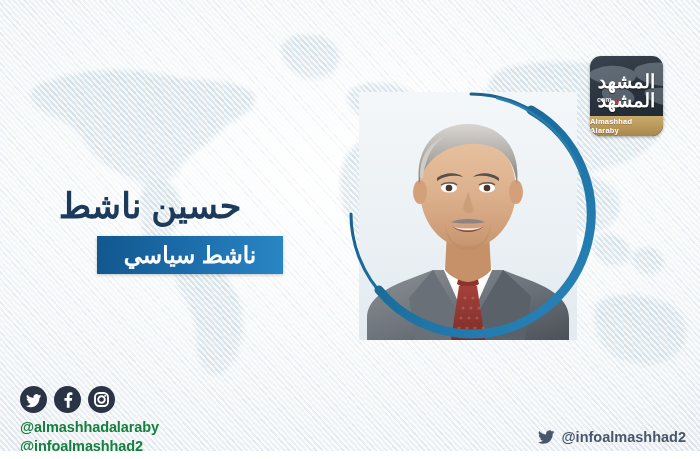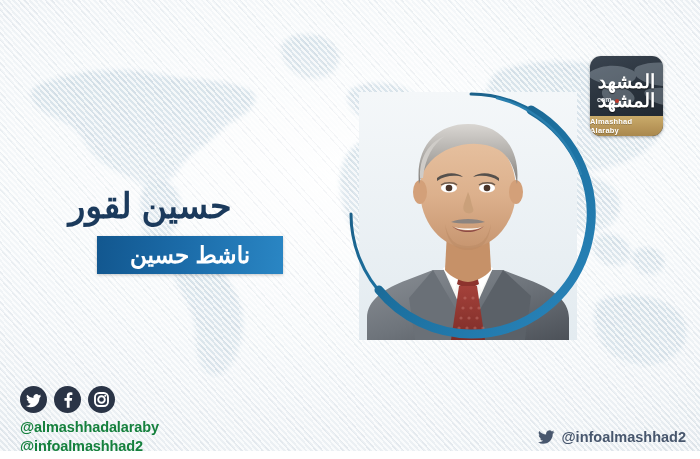--- a/index.html
+++ b/index.html
@@ -432,24 +432,24 @@
         <path d="M186 22
                  A120 120 0 0 1 126 246
                  A120 120 0 0 1 34 202" fill="none" stroke="url(#ringG)" stroke-width="9" stroke-linecap="round"></path>
 
         <path d="M152 10
                  A120 120 0 0 1 236 86" fill="none" stroke="#2a7fae" stroke-width="2.4" stroke-linecap="round"></path>
       </svg>
     </div>
   </div>
 
-  <div class="name">حسين لقور</div>
+  <div class="name">حسين ناشط</div>
 
   <div class="badge">
-    <span>ناشط حسين</span>
+    <span>ناشط سياسي</span>
   </div>
 
   <div class="social">
     <div class="social-icons">
       <span>
         <svg width="27" height="27" viewBox="0 0 27 27" aria-hidden="true">
           <circle cx="13.5" cy="13.5" r="13.5" fill="#2a3446"></circle>
           <path d="M21 9.6c-.55.25-1.14.41-1.76.49a3.07 3.07 0 0 0 1.35-1.7c-.6.35-1.26.6-1.96.74a3.06 3.06 0 0 0-5.21 2.79 8.68 8.68 0 0 1-6.3-3.2 3.06 3.06 0 0 0 .95 4.08c-.5-.02-.97-.15-1.38-.38v.04c0 1.48 1.05 2.72 2.45 3a3.1 3.1 0 0 1-1.38.05 3.07 3.07 0 0 0 2.86 2.13A6.14 6.14 0 0 1 6 19.9a8.66 8.66 0 0 0 4.7 1.38c5.63 0 8.71-4.67 8.71-8.71l-.01-.4A6.2 6.2 0 0 0 21 9.6z" fill="#ffffff"></path>
         </svg>
       </span>

